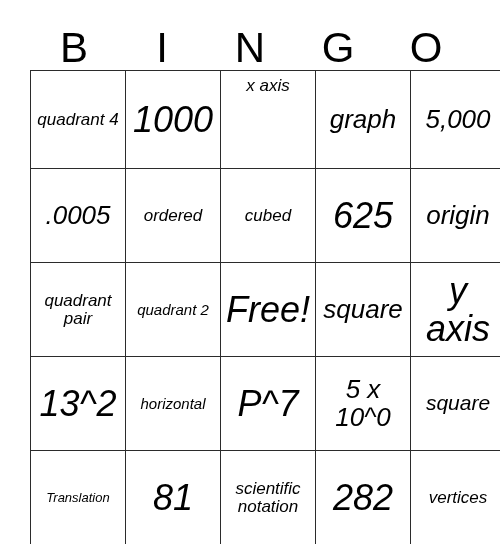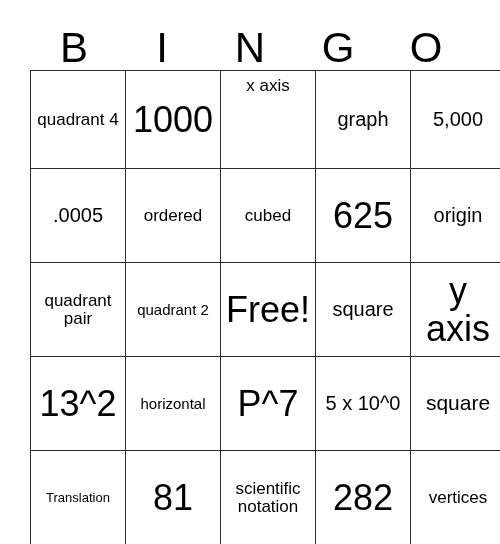--- a/index.html
+++ b/index.html
@@ -62,28 +62,29 @@
     word-wrap: break-word;
     line-height: 1.05;
     color: #000000;
   }
 
   
   .fs-xs   { font-size: 13px; }
   .fs-sm   { font-size: 15px; }
   .fs-md   { font-size: 17px; }
   .fs-lg   { font-size: 21px; }
-  .fs-xl   { font-size: 20px; }
+  .fs-xl   { font-size: 26px; }
   .fs-xxl  { font-size: 36px; }
 
   .valign-top { vertical-align: top; padding-top: 6px; }
 
   .cell-text {
     display: block;
     width: 100%;
+    font-style: italic;
   }
 </style>
 </head>
 <body>
 
 <div id="bingo-card">
 
   <div id="bingo-header">
       <div class="header-letter">B</div>
       <div class="header-letter">I</div>

